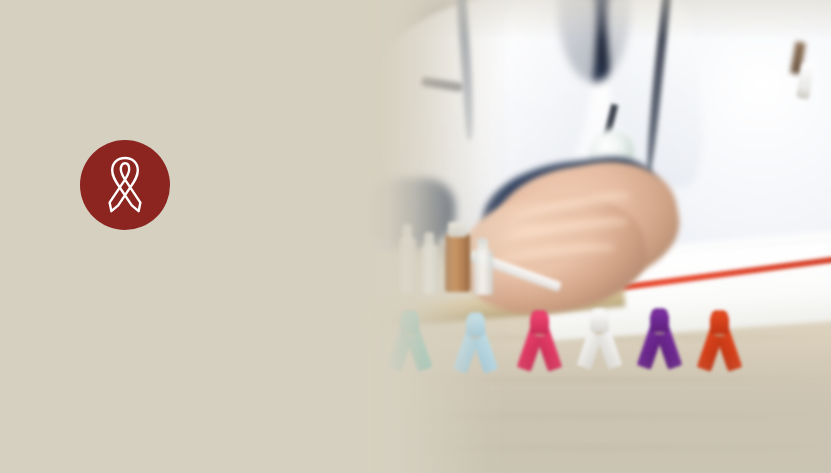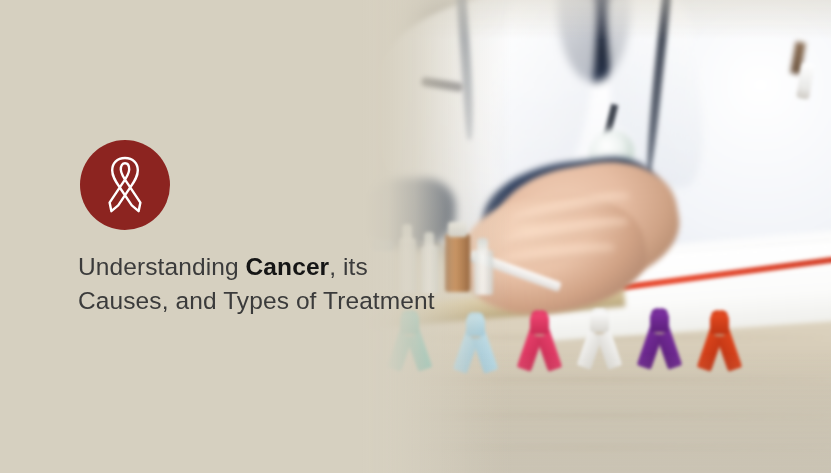--- a/index.html
+++ b/index.html
@@ -539,17 +539,15 @@
                    L11.6 48.6
                    L13.4 57.2
                    L20.2 51.4
                    L32.4 33.2
                    C36.4 27.4 39.8 22.6 39.8 16.2
                    C39.8 9.4 35.2 4 27 4 Z"></path>
         </svg>
       </span>
     </div>
 
-    <h1 class="headline" style="color: rgb(59, 59, 59);"><span>Understanding </span><span class="strong">Cancer</span><span>, its
-Causes, and Types of Treatment</span></h1>
 
   </div>
 </div>
 
 </body></html>

